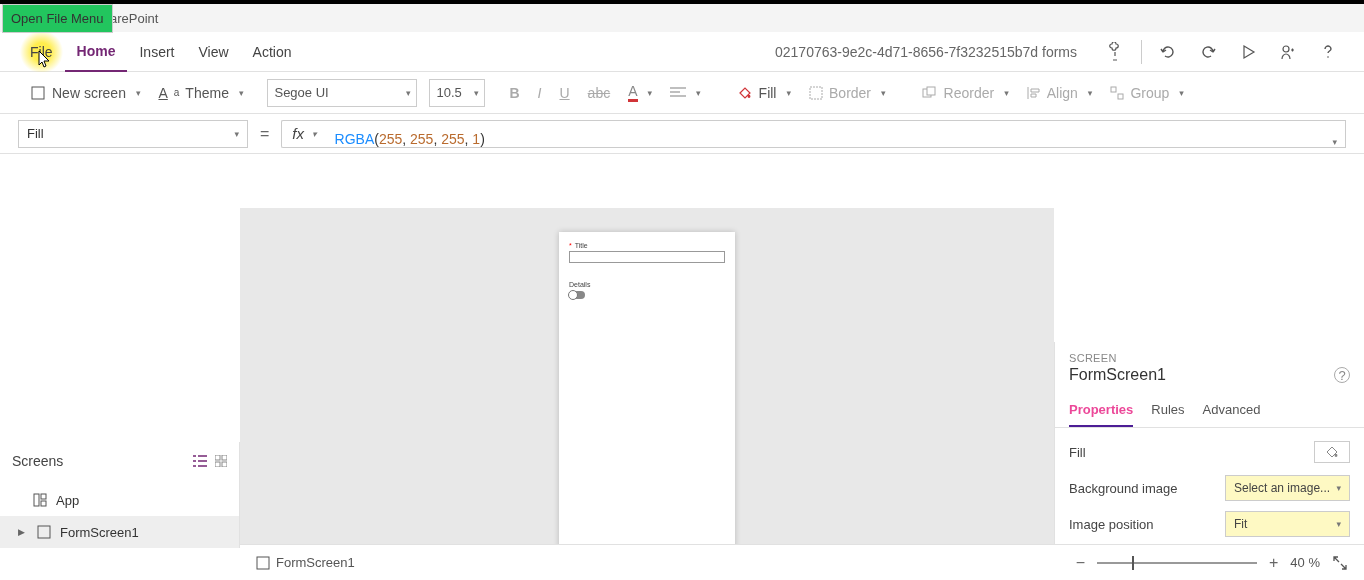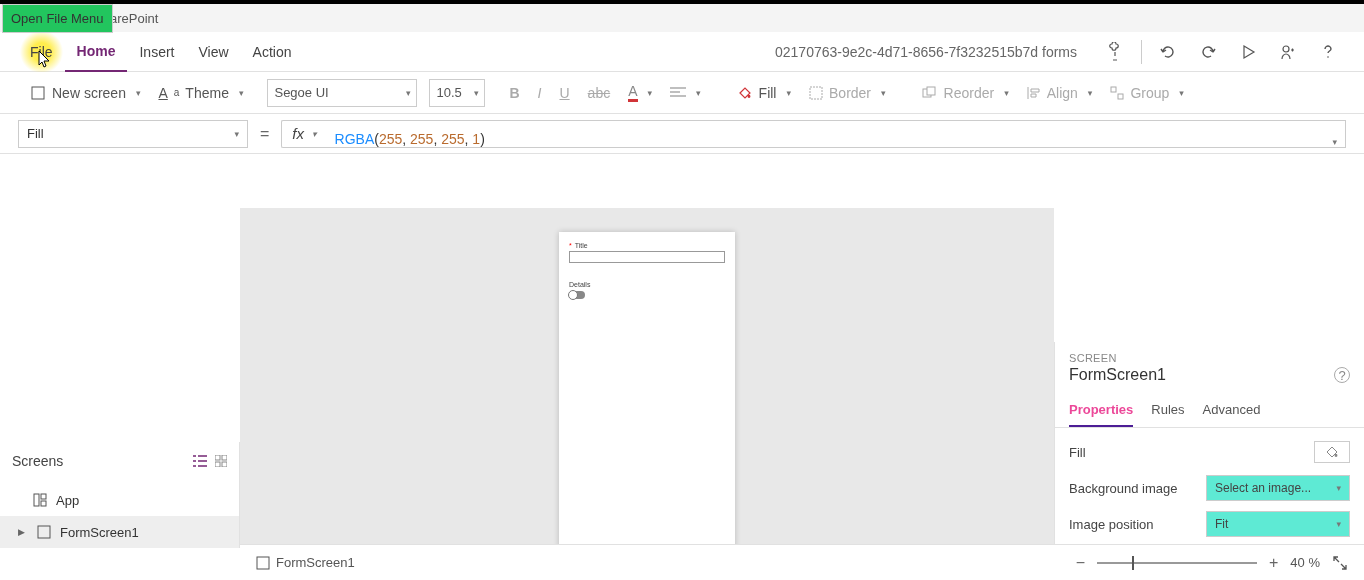--- a/index.html
+++ b/index.html
@@ -65,21 +65,21 @@
 .right-panel { width: 310px; border-left: 1px solid #e1e1e1; background: #fff; display: flex; flex-direction: column; }
 .right-panel .sec-label { font-size: 11px; color: #888; padding: 10px 14px 0; letter-spacing: 0.3px; }
 .right-panel .sec-title-row { display: flex; justify-content: space-between; align-items: center; padding: 2px 14px 10px; }
 .right-panel .sec-title { font-size: 16px; color: #333; }
 .right-panel .help-icon { color: #888; font-size: 13px; border: 1px solid #aaa; border-radius: 50%; width: 16px; height: 16px; display: flex; align-items: center; justify-content: center; }
 .right-tabs { display: flex; border-bottom: 1px solid #e1e1e1; padding: 0 14px; gap: 18px; }
 .right-tabs .rtab { font-size: 13px; padding: 8px 0; cursor: pointer; color: #555; }
 .right-tabs .rtab.active { color: #ec4899; border-bottom: 2px solid #4c1d95; font-weight: 600; }
 .prop-list { padding: 6px 14px; }
 .prop-row { display: flex; justify-content: space-between; align-items: center; height: 36px; font-size: 13px; color: #444; }
-.prop-row .control { width: 144px; height: 26px; border: 1px solid #ccc; display: flex; align-items: center; justify-content: space-between; padding: 0 8px; font-size: 12px; background: #5eead4; }
+.prop-row .control { width: 125px; height: 26px; border: 1px solid #ccc; display: flex; align-items: center; justify-content: space-between; padding: 0 8px; font-size: 12px; background: #fef9c3; }
 .fill-swatch { width: 36px; height: 22px; border: 1px solid #ccc; display: flex; align-items: center; justify-content: center; cursor: pointer; }
 
 .statusbar { position: absolute; bottom: 0; left: 240px; right: 0; height: 36px; border-top: 1px solid #e1e1e1; display: flex; align-items: center; padding: 0 16px; background: #fff; font-size: 13px; color: #555; }
 .statusbar .breadcrumb-item { display: flex; align-items: center; gap: 6px; }
 .statusbar .zoom-group { margin-left: auto; display: flex; align-items: center; gap: 12px; }
 .slider { width: 160px; height: 2px; background: #999; position: relative; }
 .slider::after { content: ""; position: absolute; width: 2px; height: 14px; background: #555; left: 22%; top: -6px; }
 .zoom-btn { cursor: pointer; color: #666; font-size: 16px; }
 .expand-icon { cursor: pointer; font-size: 14px; color: #555; }
 

